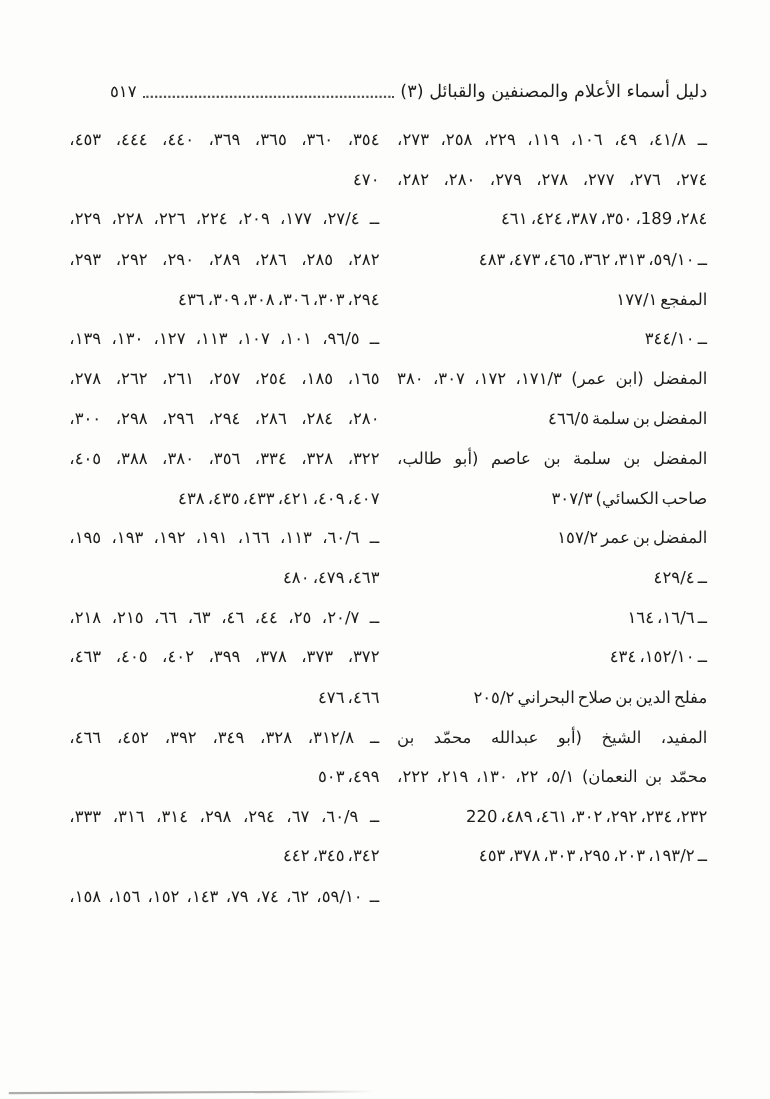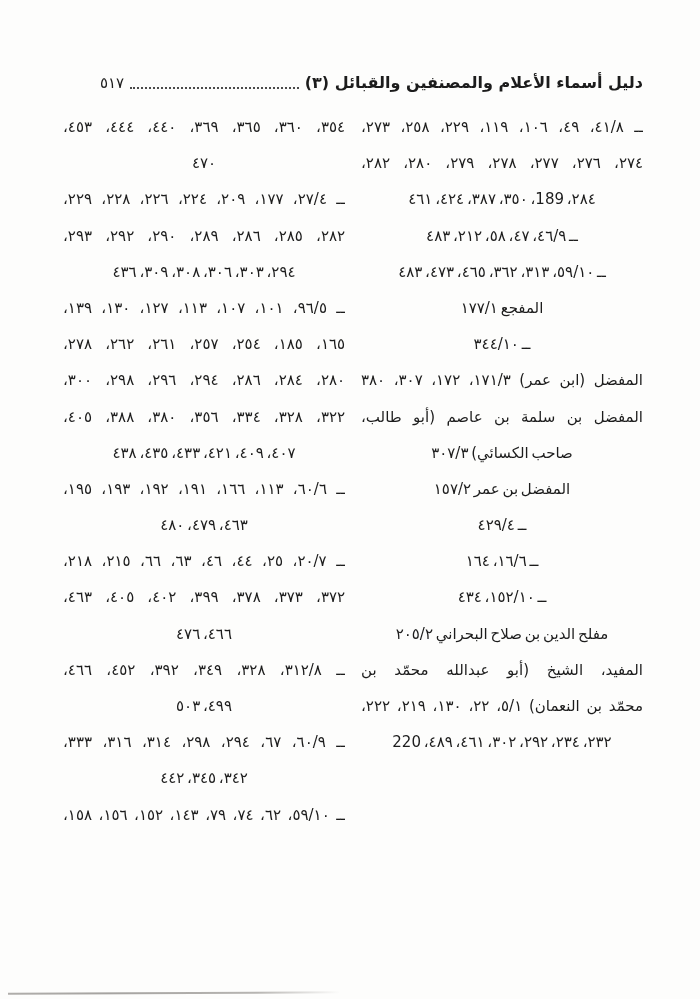--- a/index.html
+++ b/index.html
@@ -12,21 +12,21 @@
     font-family:"DejaVu Sans", sans-serif;
     color:#1c1c1c;
     direction:rtl;
   }
   
   .header{
     position:absolute;top:64px;right:57px;left:100px;height:32px;
     display:flex;direction:rtl;align-items:flex-end;
   }
   .header-title{
-    font-size:16px;font-weight:bold;white-space:nowrap;
+    font-size:16px;font-weight:normal;white-space:nowrap;
     line-height:26px;
   }
   .leader{
     flex:1 1 auto;
     border-bottom:2.4px dotted #4a4a4a;
     margin:0 6px 7px 6px;
     min-width:30px;
   }
   .page-number{
     font-size:15px;line-height:26px;white-space:nowrap;
@@ -40,21 +40,21 @@
     flex:1 1 0;
     overflow:hidden;
     direction:rtl;
   }
   .line{
     height:36.2px;line-height:36.2px;
     font-size:15px;
     letter-spacing:-0.3px;
     word-spacing:-2px;
     white-space:nowrap;
-    text-align:center;
+    text-align:right;
   }
   .line.j{
     text-align:justify;
     text-align-last:justify;
   }
   
   .scan-edge{
     position:absolute;left:8px;top:992px;width:332px;height:2px;
     background:linear-gradient(to left, rgba(150,148,145,0) 0%, #b7b5b2 25%, #a5a3a0 70%, #b0aeab 100%);
     transform:rotate(-0.25deg);
@@ -69,35 +69,36 @@
     <div class="header-title">دليل أسماء الأعلام والمصنفين والقبائل (٣)</div>
     <div class="leader"></div>
     <div class="page-number">٥١٧</div>
   </div>
 
   <div class="content">
     <div class="column">
         <div class="line j">ــ ٤١/٨، ٤٩، ١٠٦، ١١٩، ٢٢٩، ٢٥٨، ٢٧٣،</div>
         <div class="line j">٢٧٤، ٢٧٦، ٢٧٧، ٢٧٨، ٢٧٩، ٢٨٠، ٢٨٢،</div>
         <div class="line">٢٨٤، 189، ٣٥٠، ٣٨٧، ٤٢٤، ٤٦١</div>
-        <div class="line">ــ ٤٦/٩، ٤٧، ٥٨، ٢١٢، ٤٨٣</div>
         <div class="line">ــ ٥٩/١٠، ٣١٣، ٣٦٢، ٤٦٥، ٤٧٣، ٤٨٣</div>
         <div class="line">المفجع ١٧٧/١</div>
         <div class="line">ــ ٣٤٤/١٠</div>
         <div class="line j">المفضل (ابن عمر) ١٧١/٣، ١٧٢، ٣٠٧، ٣٨٠</div>
+        <div class="line">المفضل بن سلمة ٤٦٦/٥</div>
         <div class="line j">المفضل بن سلمة بن عاصم (أبو طالب،</div>
         <div class="line">صاحب الكسائي) ٣٠٧/٣</div>
         <div class="line">المفضل بن عمر ١٥٧/٢</div>
         <div class="line">ــ ٤٢٩/٤</div>
         <div class="line">ــ ١٦/٦، ١٦٤</div>
         <div class="line">ــ ١٥٢/١٠، ٤٣٤</div>
         <div class="line">مفلح الدين بن صلاح البحراني ٢٠٥/٢</div>
         <div class="line j">المفيد، الشيخ (أبو عبدالله محمّد بن</div>
         <div class="line j">محمّد بن النعمان) ٥/١، ٢٢، ١٣٠، ٢١٩، ٢٢٢،</div>
         <div class="line">٢٣٢، ٢٣٤، ٢٩٢، ٣٠٢، ٤٦١، ٤٨٩، 220</div>
+        <div class="line">ــ ١٩٣/٢، ٢٠٣، ٢٩٥، ٣٠٣، ٣٧٨، ٤٥٣</div>
       </div>
     <div class="column">
         <div class="line j">٣٥٤، ٣٦٠، ٣٦٥، ٣٦٩، ٤٤٠، ٤٤٤، ٤٥٣،</div>
         <div class="line">٤٧٠</div>
         <div class="line j">ــ ٢٧/٤، ١٧٧، ٢٠٩، ٢٢٤، ٢٢٦، ٢٢٨، ٢٢٩،</div>
         <div class="line j">٢٨٢، ٢٨٥، ٢٨٦، ٢٨٩، ٢٩٠، ٢٩٢، ٢٩٣،</div>
         <div class="line">٢٩٤، ٣٠٣، ٣٠٦، ٣٠٨، ٣٠٩، ٤٣٦</div>
         <div class="line j">ــ ٩٦/٥، ١٠١، ١٠٧، ١١٣، ١٢٧، ١٣٠، ١٣٩،</div>
         <div class="line j">١٦٥، ١٨٥، ٢٥٤، ٢٥٧، ٢٦١، ٢٦٢، ٢٧٨،</div>
         <div class="line j">٢٨٠، ٢٨٤، ٢٨٦، ٢٩٤، ٢٩٦، ٢٩٨، ٣٠٠،</div>

